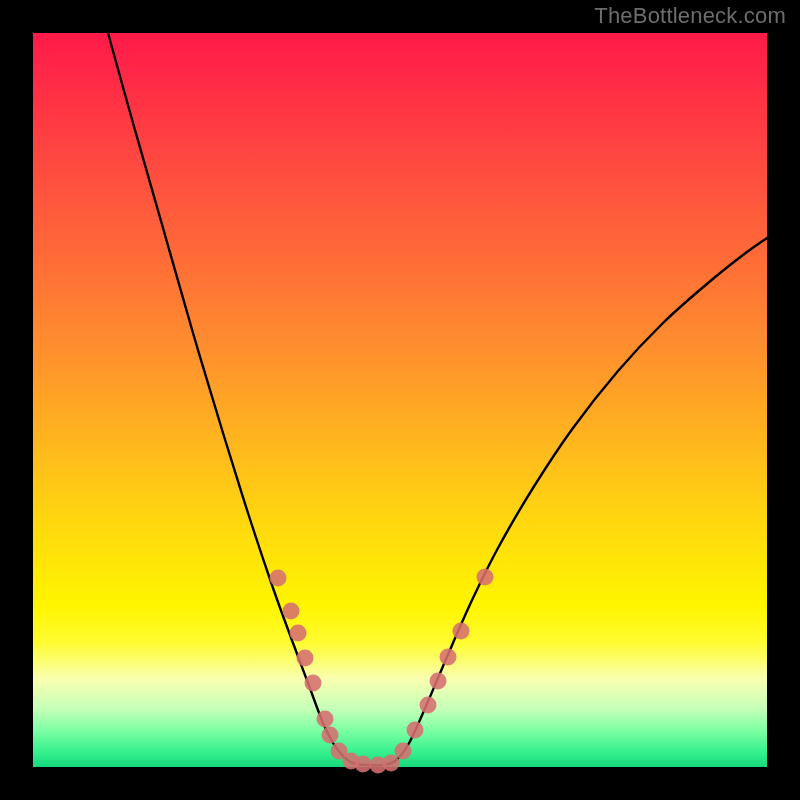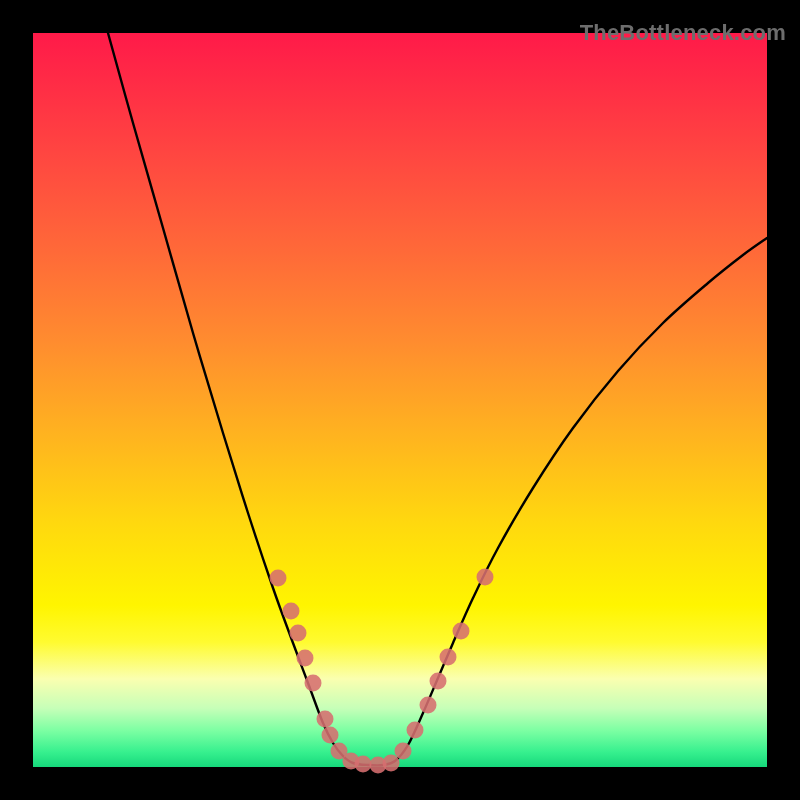--- a/index.html
+++ b/index.html
@@ -39,24 +39,24 @@
       #faffb0 88%,
       #c6ffb8 92%,
       #7dffa3 95%,
       #36f08e 98%,
       #16d87b 100%
     );
   }
   .watermark {
     position: absolute;
     right: 14px;
-    top: 20px;
+    top: 3px;
     color: #6d6d6d;
     font-size: 22px;
-    font-weight: 700;
+    font-weight: 400;
     letter-spacing: 0.2px;
     user-select: none;
   }
   svg.curve {
     position: absolute;
     left: 0;
     top: 0;
     width: 734px;
     height: 734px;
     overflow: visible;

